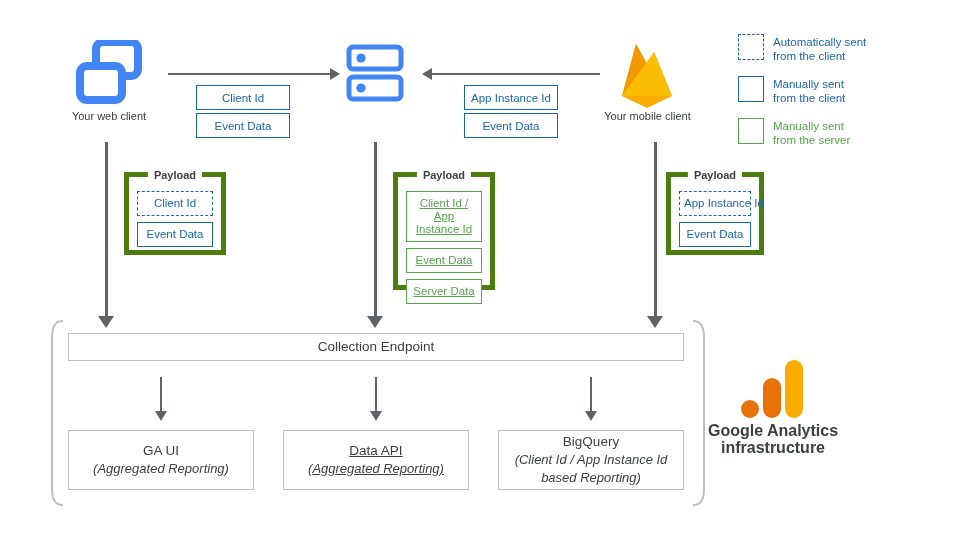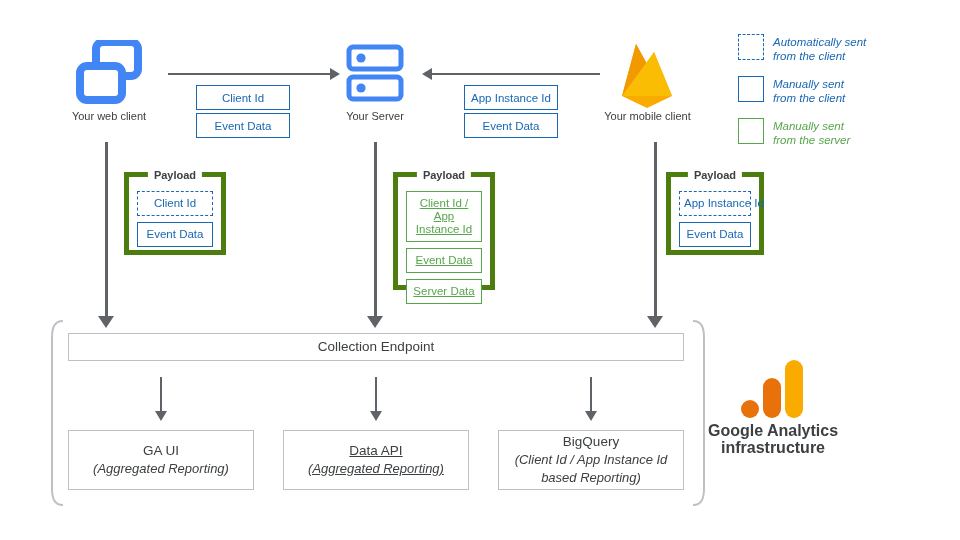--- a/index.html
+++ b/index.html
@@ -145,21 +145,20 @@
     line-height:17px;
   }
 
   
   .legend { position:absolute; left:738px; top:34px; }
   .legend-row {
     position:relative;
     display:flex;
     align-items:flex-start;
     margin-bottom:13px;
-    font-style:italic;
   }
   .legend-swatch {
     box-sizing:border-box;
     width:26px; height:26px;
     background:#ffffff;
     flex:0 0 auto;
     margin-right:9px;
   }
   .legend-swatch.dashed-blue { border:1.6px dashed #1a67b3; }
   .legend-swatch.solid-blue  { border:1.6px solid #1a67b3; }
@@ -187,21 +186,20 @@
   <div class="node-label" style="left:24px; top:110px; width:170px;">Your web client</div>
 
   <div class="icon-server">
     <svg viewBox="0 0 58 58" width="58" height="58" aria-hidden="true">
       <rect x="3" y="3" width="52" height="22" rx="4" ry="4" fill="none" stroke="#4285f4" stroke-width="5"></rect>
       <circle cx="15" cy="14" r="4.6" fill="#4285f4"></circle>
       <rect x="3" y="33" width="52" height="22" rx="4" ry="4" fill="none" stroke="#4285f4" stroke-width="5"></rect>
       <circle cx="15" cy="44" r="4.6" fill="#4285f4"></circle>
     </svg>
   </div>
-  <div class="node-label" style="left:300px; top:110px; width:150px;">Your Server</div>
 
   <div class="icon-firebase">
     <svg viewBox="0 0 62 70" width="62" height="70" aria-hidden="true">
       <path d="M6 58 L20 6 L31 26 L38 14 L56 58 Z" fill="#f9ab00"></path>
       <path d="M6 58 L20 6 L31 26 L18 42 Z" fill="#f29900"></path>
       <path d="M6 58 L56 58 L38 14 Z" fill="#fbbc04"></path>
       <path d="M6 58 L31 70 L56 58 Z" fill="#f9ab00"></path>
     </svg>
   </div>
   <div class="node-label" style="left:570px; top:110px; width:155px;">Your mobile client</div>

